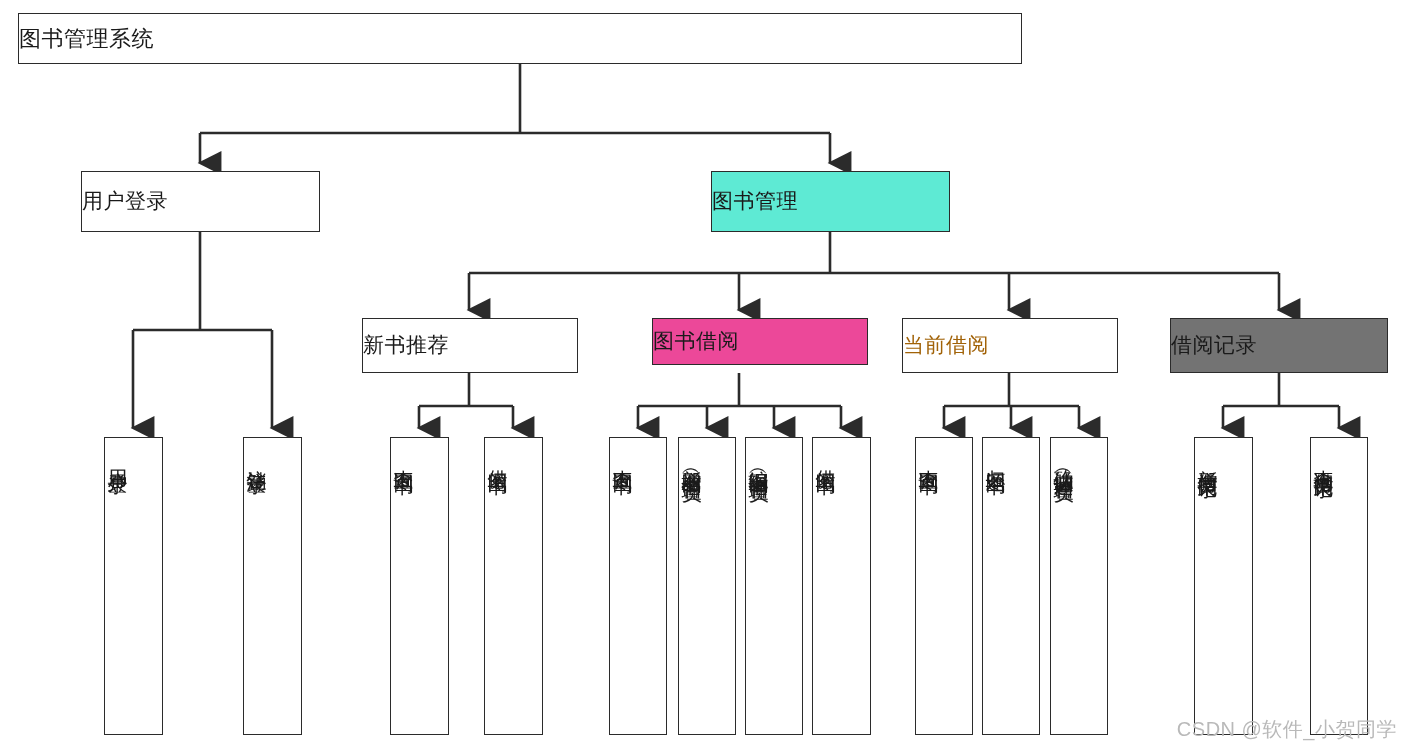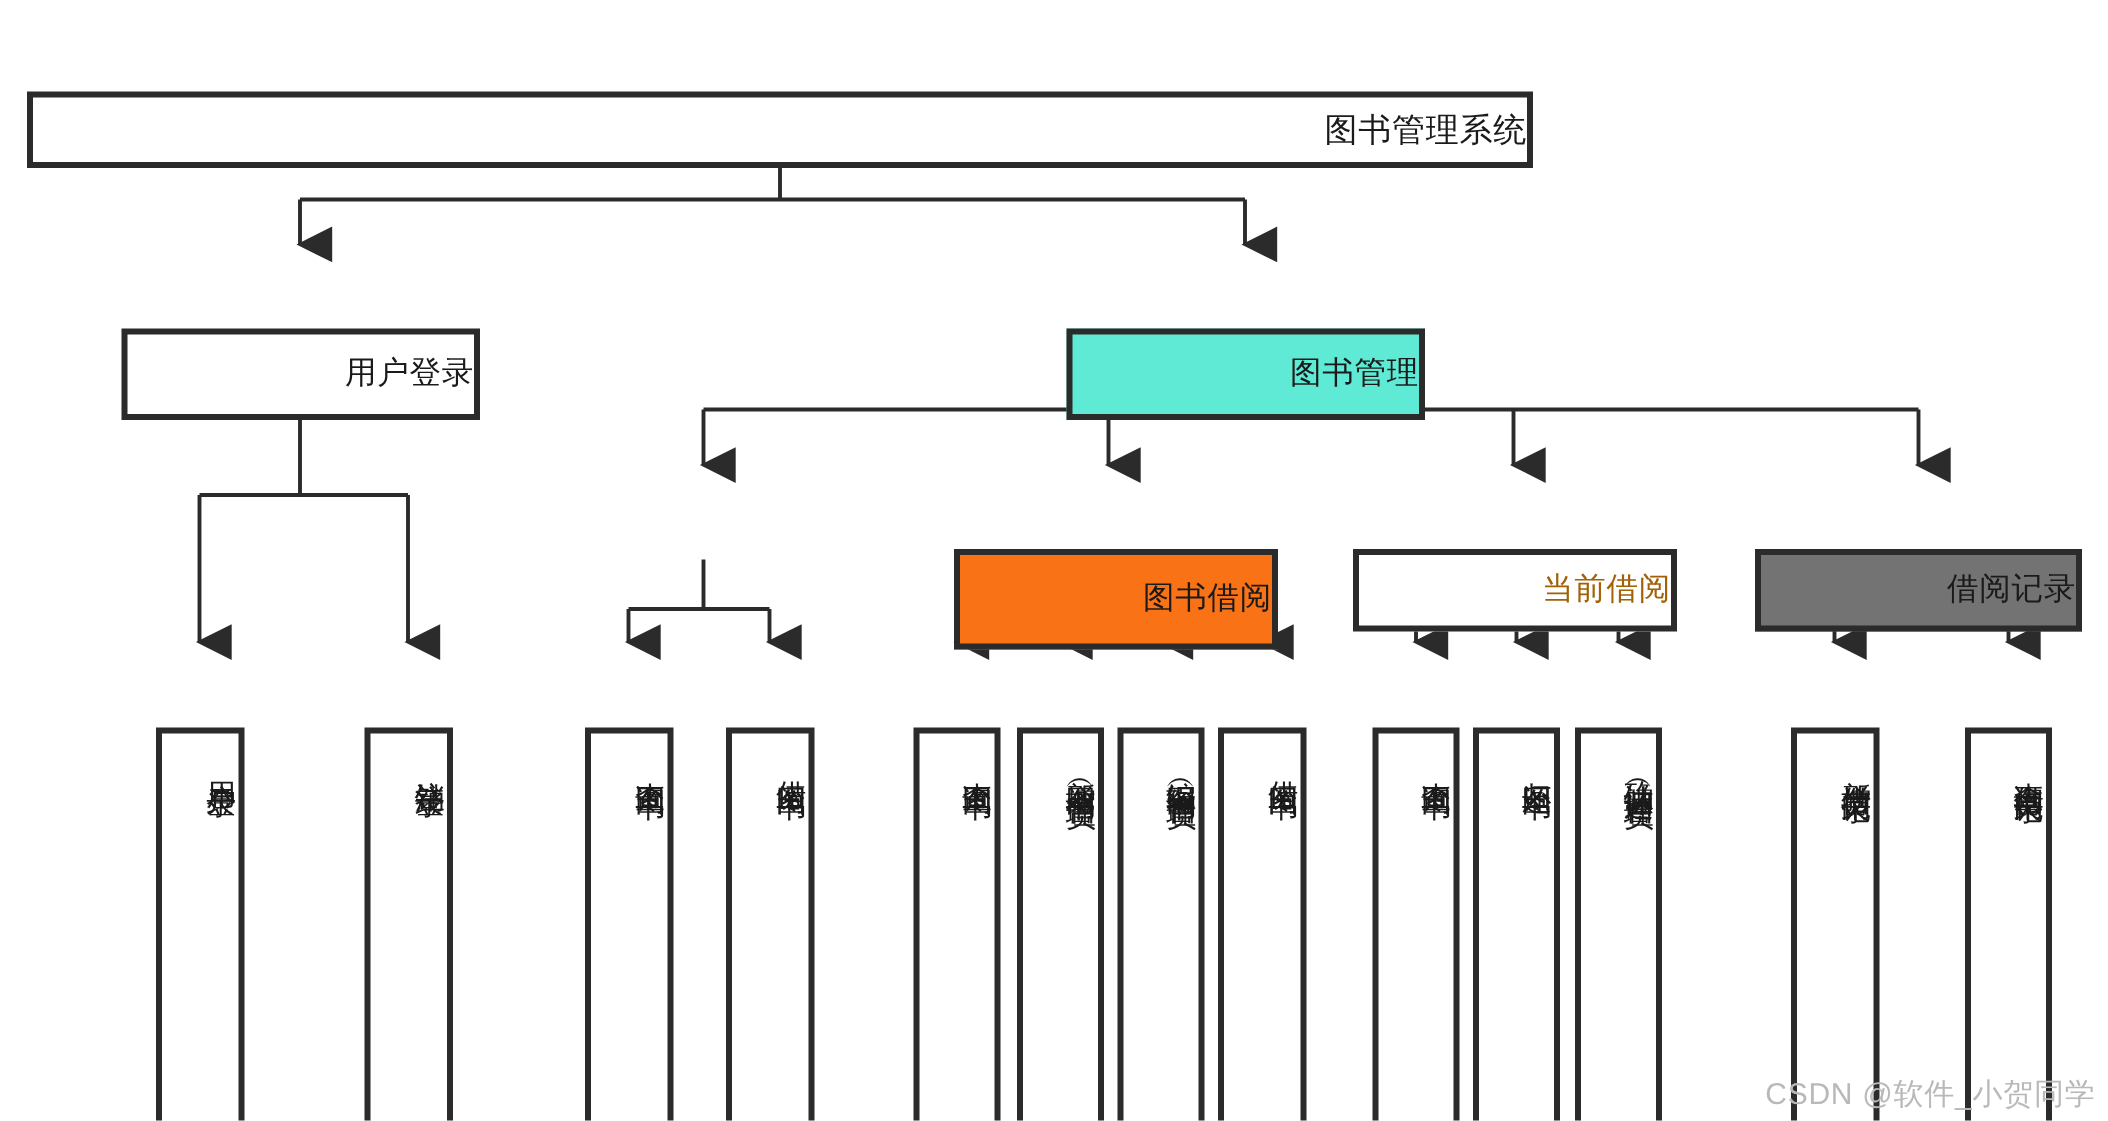--- a/index.html
+++ b/index.html
@@ -7,26 +7,25 @@
     width:1405px;height:747px;
     font-family:"Liberation Sans","DejaVu Sans",sans-serif;
     overflow:hidden;
   }
   #canvas{position:relative;width:1405px;height:747px;background:#fff;}
   svg#wires{position:absolute;left:0;top:0;width:1405px;height:747px;}
   .node{
     position:absolute;
     box-sizing:border-box;
     background:#ffffff;
-    border:4px solid #a21caf;
+    border:1px solid #a21caf;
     display:flex;
     align-items:center;
-    justify-content:flex-end;
+    justify-content:flex-start;
     color:#1a1a1a;
-    margin-top:48px;
   }
   .node .lbl{
     display:block;
     text-align:center;
     line-height:1.18;
     letter-spacing:0.5px;
     white-space:pre-wrap;
   }
   .horiz .lbl{font-size:21px;}
   .root .lbl{font-size:22px;}
@@ -108,21 +107,24 @@
     <span class="lbl">图书管理系统</span>
   </div>
 
   <div class="node horiz" style="left: 81px; top: 171px; width: 239px; height: 61px; border-color: rgb(43, 43, 43); background: rgb(255, 255, 255); color: rgb(26, 26, 26);">
     <span class="lbl">用户登录</span>
   </div>
   <div class="node horiz" style="left: 711px; top: 171px; width: 239px; height: 61px; border-color: rgb(43, 43, 43); background: #5eead4; color: rgb(26, 26, 26);">
     <span class="lbl">图书管理</span>
   </div>
 
-  <div class="node horiz" style="left: 636px; top: 318px; width: 216px; height: 67px; border-color: rgb(43, 43, 43); background: #f97316; color: rgb(26, 26, 26);">
+  <div class="node horiz" style="left: 362px; top: 318px; width: 216px; height: 55px; border-color: rgb(43, 43, 43); background: rgb(255, 255, 255); color: rgb(26, 26, 26);">
+    <span class="lbl">新书推荐</span>
+  </div>
+  <div class="node horiz" style="left: 652px; top: 318px; width: 216px; height: 47px; border-color: rgb(43, 43, 43); background: #ec4899; color: rgb(26, 26, 26);">
     <span class="lbl">图书借阅</span>
   </div>
   <div class="node horiz" style="left: 902px; top: 318px; width: 216px; height: 55px; border-color: rgb(43, 43, 43); background: rgb(255, 255, 255); color: #a16207;">
     <span class="lbl">当前借阅</span>
   </div>
   <div class="node horiz" style="left: 1170px; top: 318px; width: 218px; height: 55px; border-color: rgb(43, 43, 43); background: #737373; color: rgb(26, 26, 26);">
     <span class="lbl">借阅记录</span>
   </div>
 
   <div class="node vert" style="left: 104px; top: 437px; width: 59px; height: 298px; border-color: rgb(43, 43, 43); background: rgb(255, 255, 255); color: rgb(26, 26, 26);">

